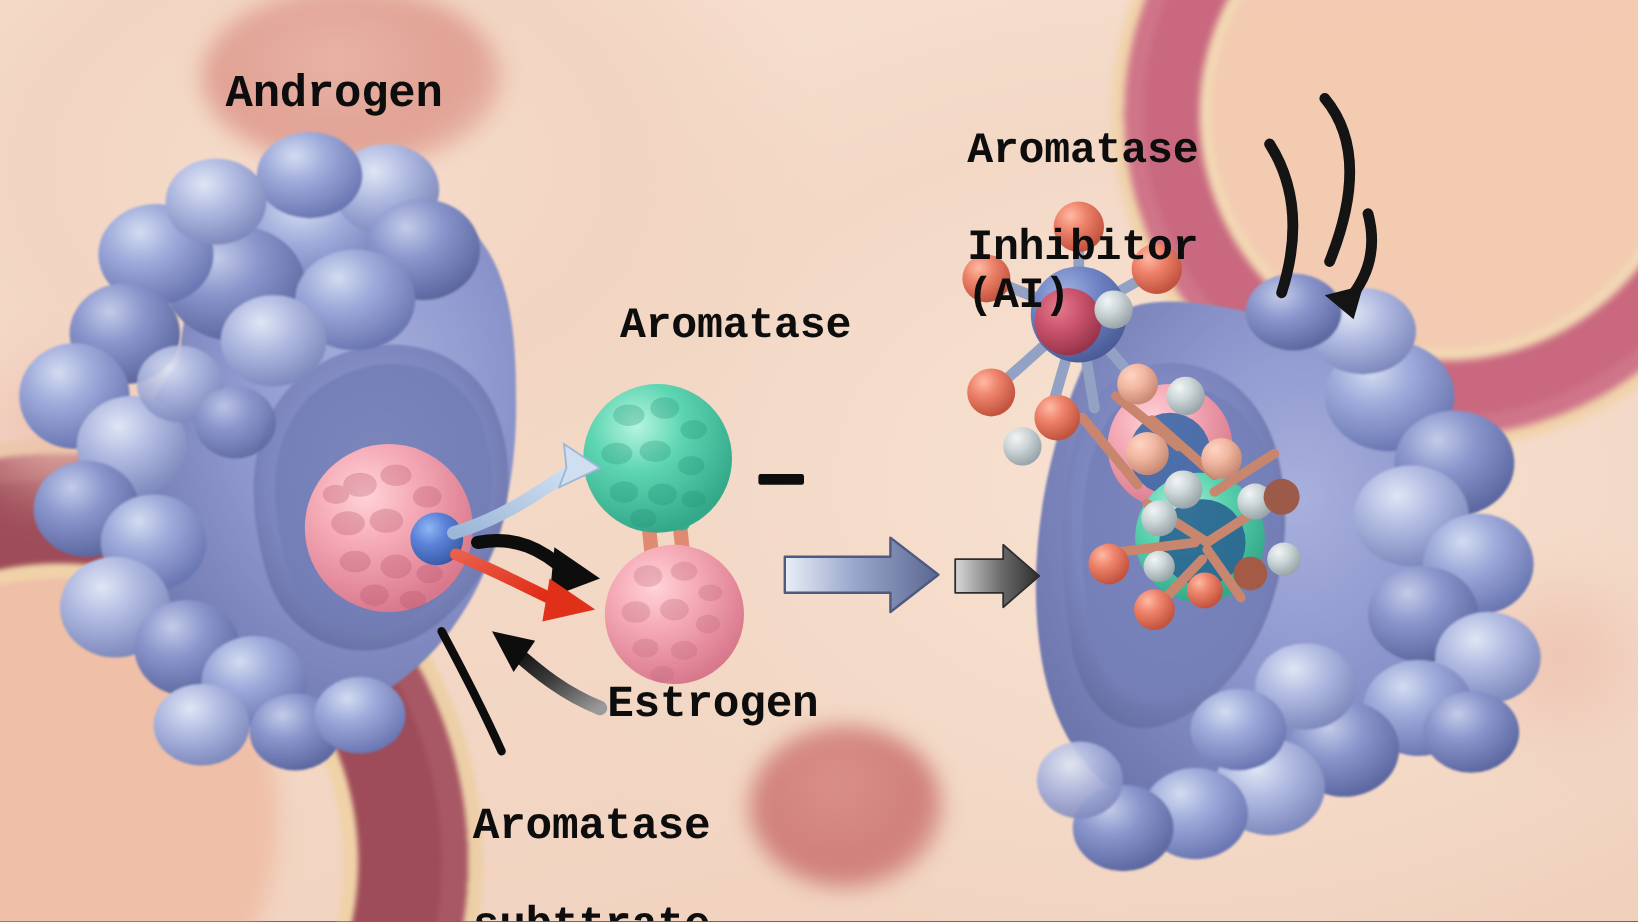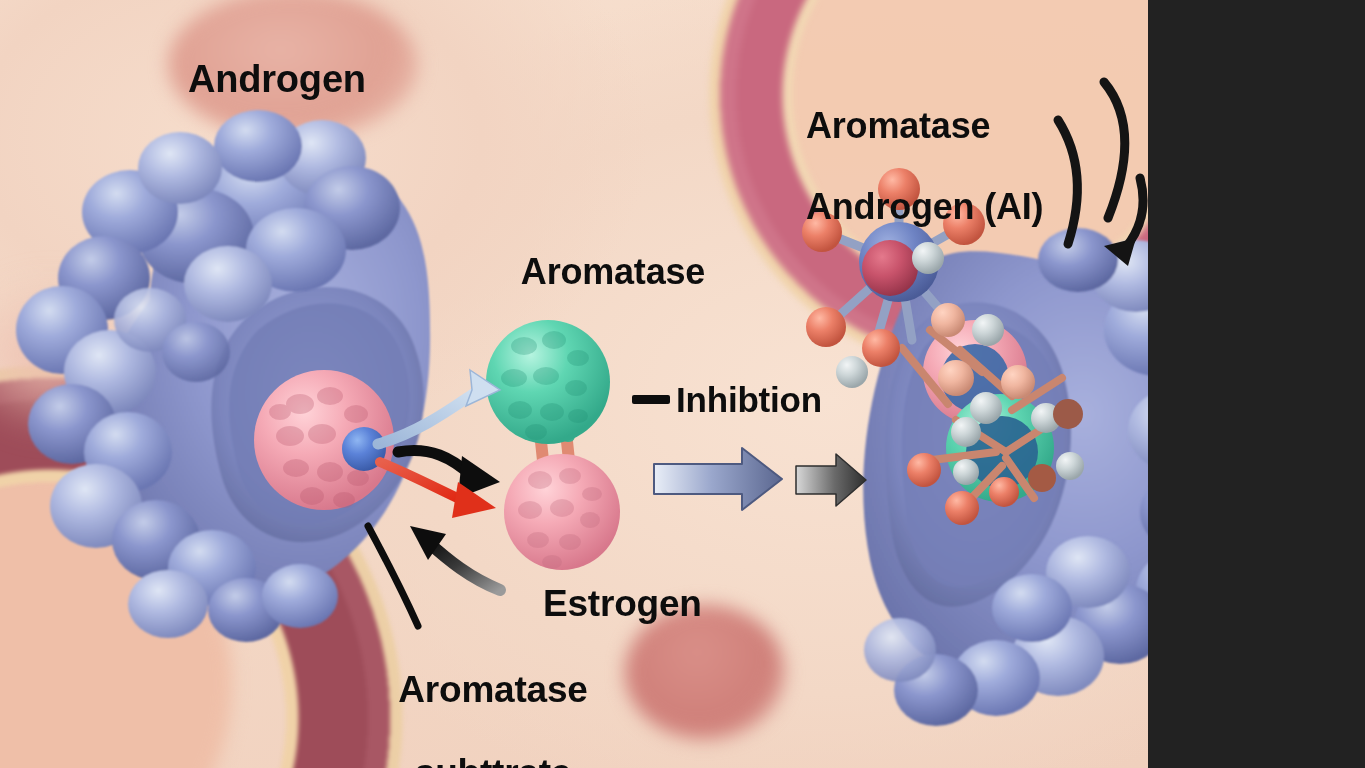--- a/index.html
+++ b/index.html
@@ -1,18 +1,18 @@
 <!DOCTYPE html>
 <html><head>
 <meta charset="utf-8">
 <style>
   html,body{margin:0;padding:0;background:#222;}
   #stage{
-    position:relative;width:1148px;height:768px;overflow:hidden;
-    font-family:Liberation Sans, sans-serif;
+    position:relative;width:1365px;height:768px;overflow:hidden;
+    font-family:Liberation Mono, monospace;
     background:#84cc16;
   }
   
   .bg-base{position:absolute;inset:0;
     background:
       radial-gradient(ellipse 420px 300px at 20% 18%, #f6ddcc 0%, #f2d4c2 60%, rgba(242,212,194,0) 100%),
       radial-gradient(ellipse 600px 420px at 72% 52%, #f8e2d2 0%, #f3d8c6 70%, rgba(243,216,198,0) 100%),
       linear-gradient(165deg,#f7e0cf 0%,#f4d9c7 45%,#f0d0bd 100%);
   }
   .rbc{position:absolute;border-radius:50%;filter:blur(9px);}
@@ -395,25 +395,24 @@
   </svg>
 
   <div class="text-lbl" style="left:188px;top:58px;font-size:38px;">Androgen</div>
 
   <div class="text-lbl" style="left:508px;top:212px;font-size:36px;text-align:center;width:210px;">
     <div>Aromatase</div>
   </div>
 
   <div class="text-lbl" style="left:806px;top:66px;font-size:36px;width:270px;">
     <div>Aromatase</div>
-    <div>Androgen (AI)</div>
+    <div>Inhibitor (AI)</div>
   </div>
 
-  <div class="text-lbl" style="left:676px;top:380px;font-size:35px;">Inhibtion</div>
-
-  <div class="text-lbl" style="left:506px;top:583px;font-size:37px;margin-left:37px;">Estrogen</div>
+
+  <div class="text-lbl" style="left:506px;top:568px;font-size:37px;">Estrogen</div>
 
   <div class="text-lbl" style="left:382px;top:628px;font-size:37px;text-align:center;width:222px;">
     <div>Aromatase</div>
     <div>subttrate</div>
   </div>
 
 </div>
 
 </body></html>

